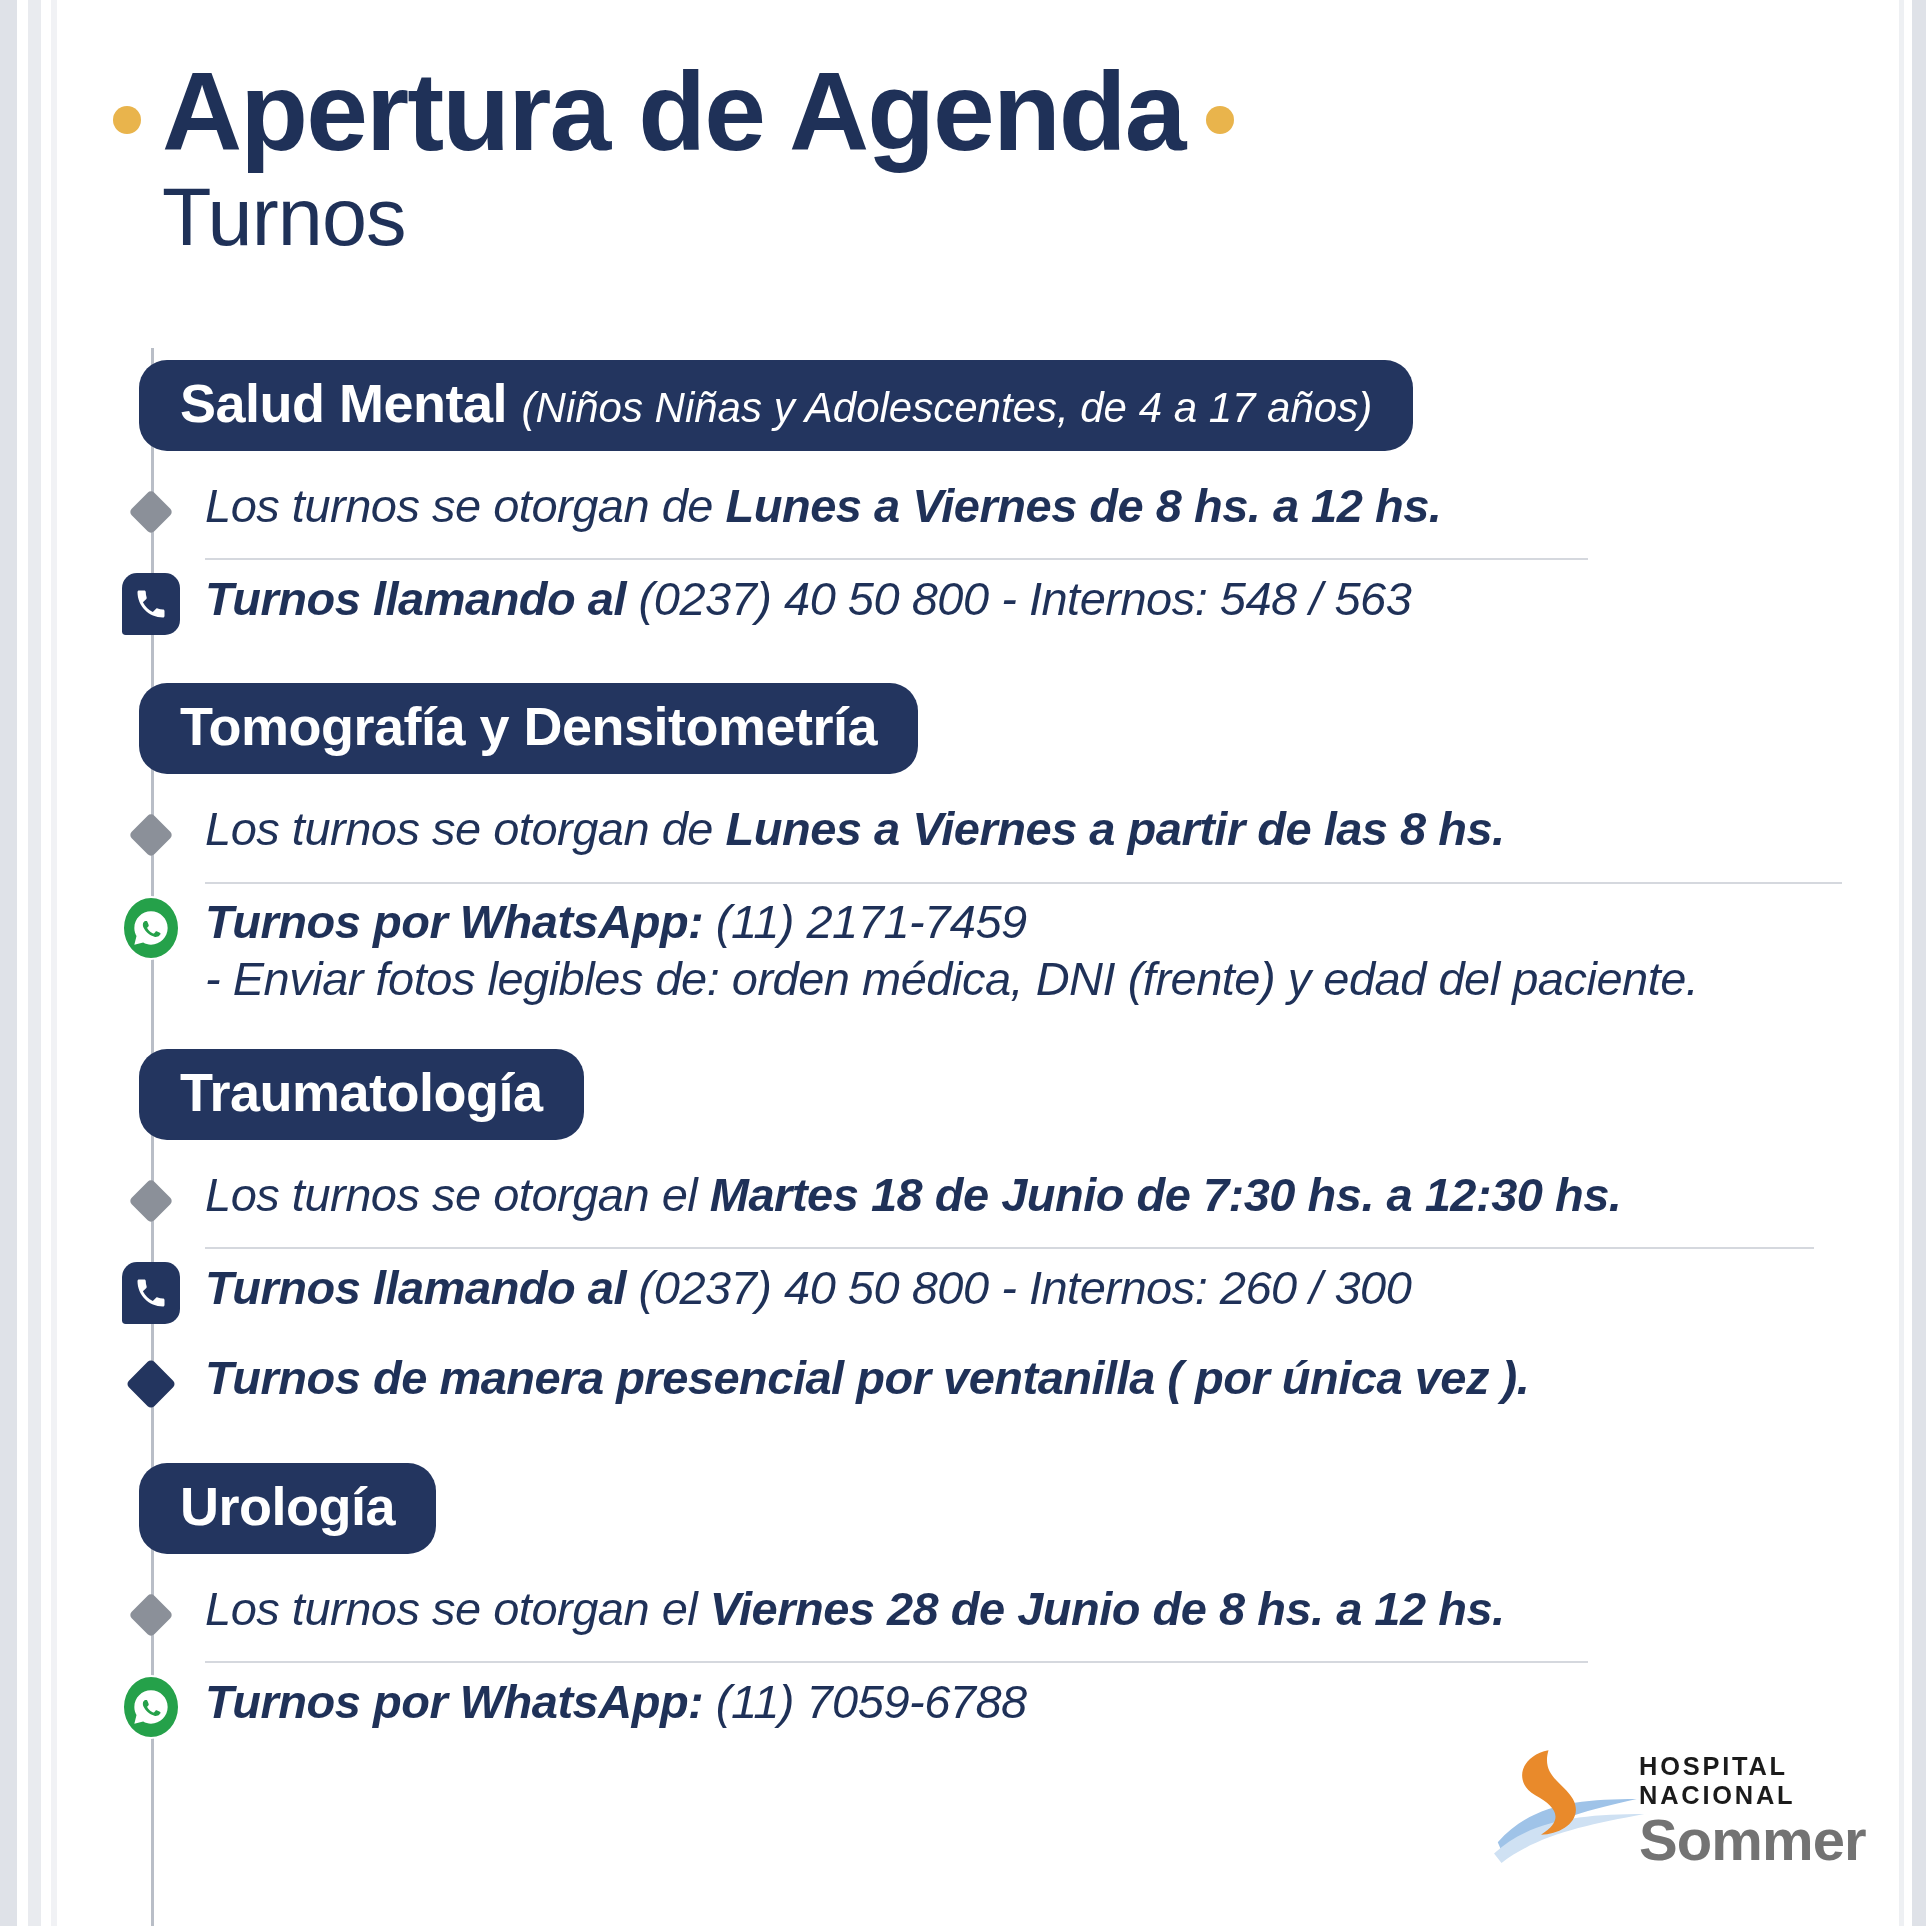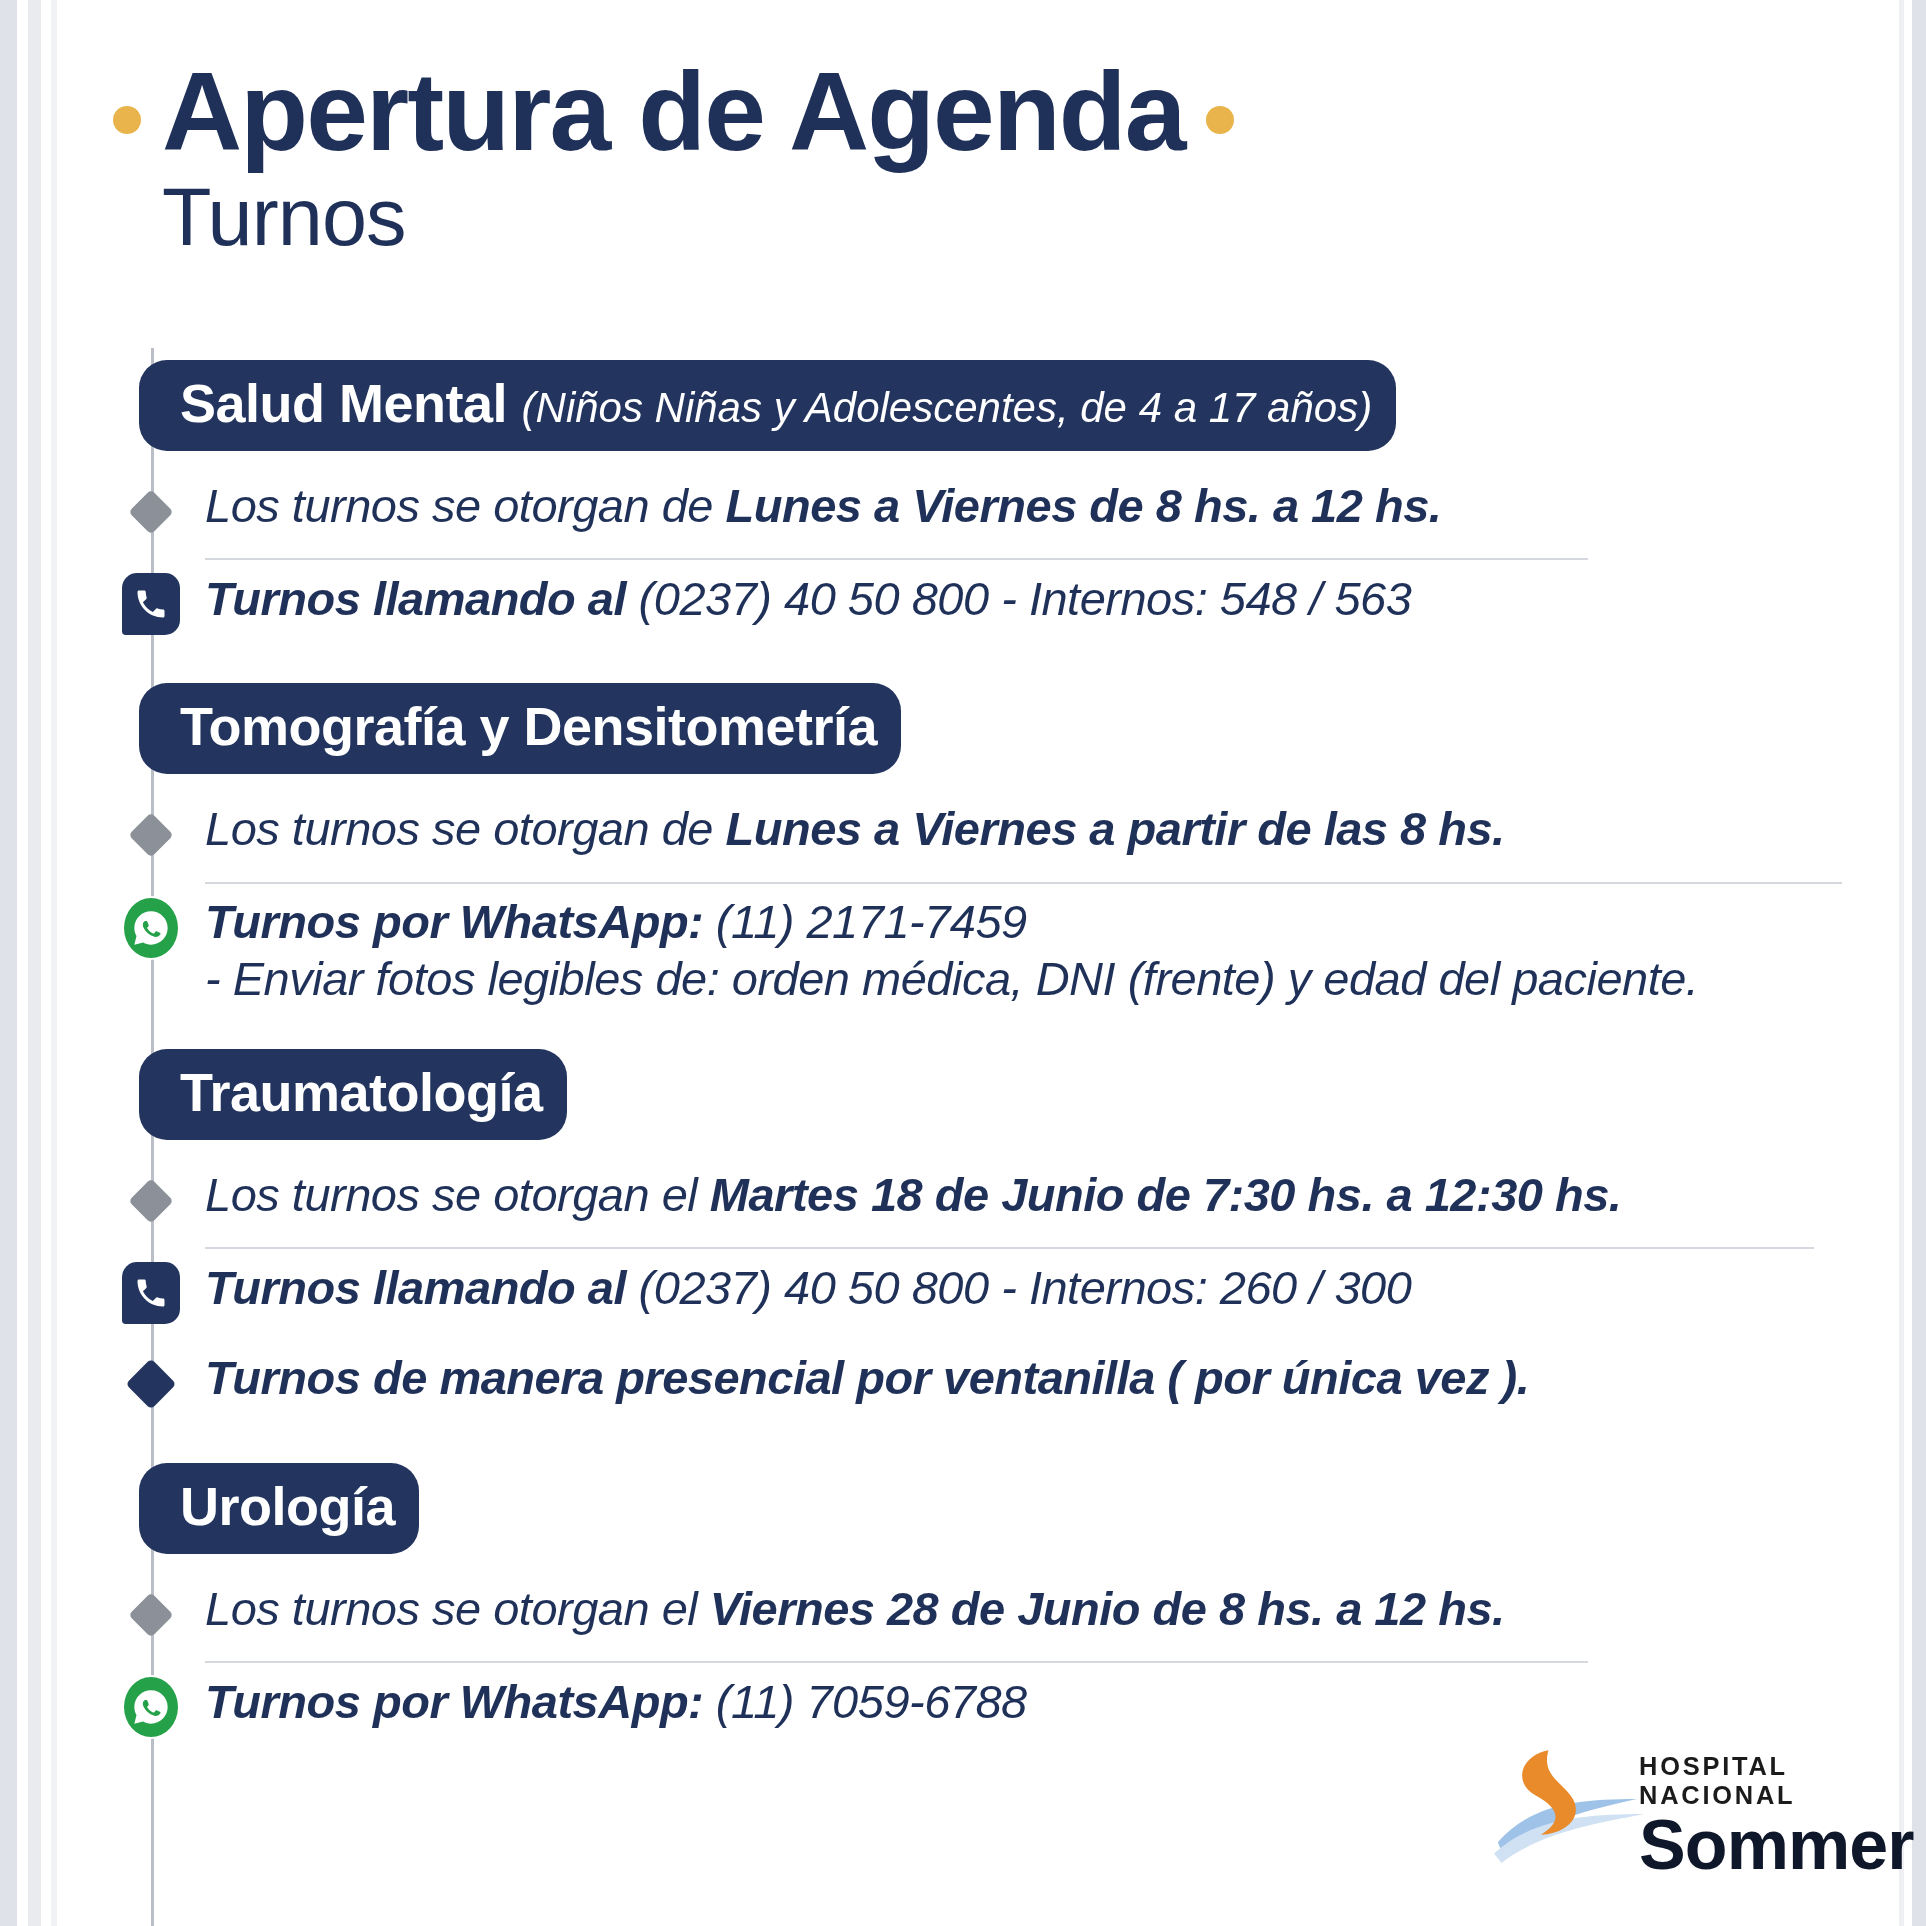--- a/index.html
+++ b/index.html
@@ -90,21 +90,21 @@
     top: 360px;
     width: 1927px;
   }
   .section { position: relative; }
 
   .section-badge {
     display: inline-block;
     background: #23355f;
     color: #ffffff;
     border-radius: 28px;
-    padding: 15px 24px 19px 41px;
+    padding: 15px 41px 19px 41px;
     margin-left: 139px;
     font-size: 54px;
     font-weight: 700;
     letter-spacing: -0.5px;
     line-height: 1.05;
     white-space: nowrap;
   }
   .section-badge .badge-note {
     font-weight: 400;
     font-style: italic;
@@ -212,26 +212,26 @@
   }
   .logo-text .small {
     font-size: 25.4px;
     font-weight: 700;
     letter-spacing: 2.8px;
     color: #1b1b1b;
     display: block;
     margin-bottom: 1.9px;
   }
   .logo-text .big {
-    font-size: 70px;
+    font-size: 58px;
     font-weight: 700;
     letter-spacing: -0.9px;
     line-height: 0.95;
     display: block;
-    color: #0f172a;
+    color: #737373;
   }
 </style>
 </head>
 <body>
 
 <div class="page">
 
   <div class="edge-strip s1"></div>
   <div class="edge-strip s2"></div>
   <div class="edge-strip s3"></div>

